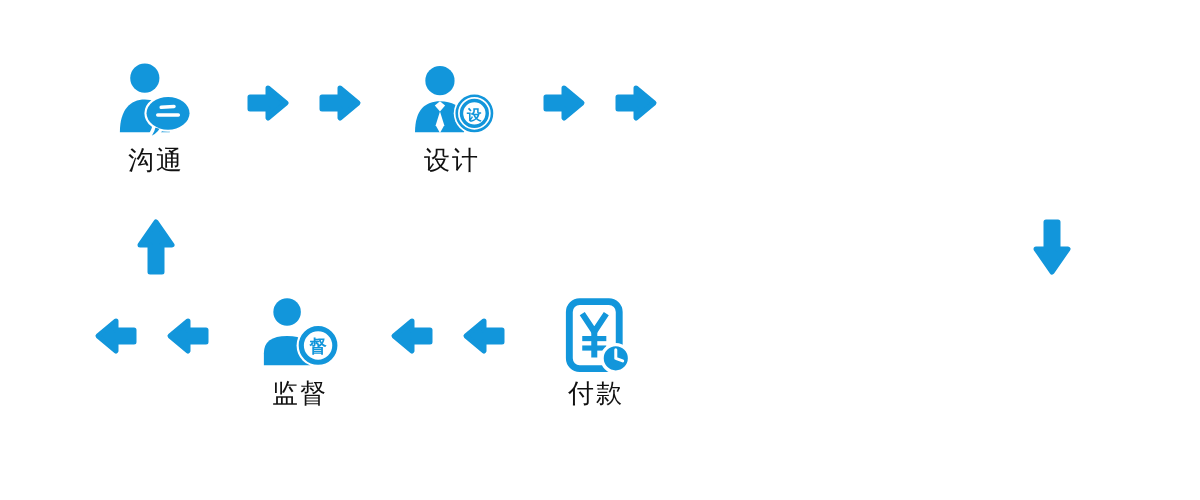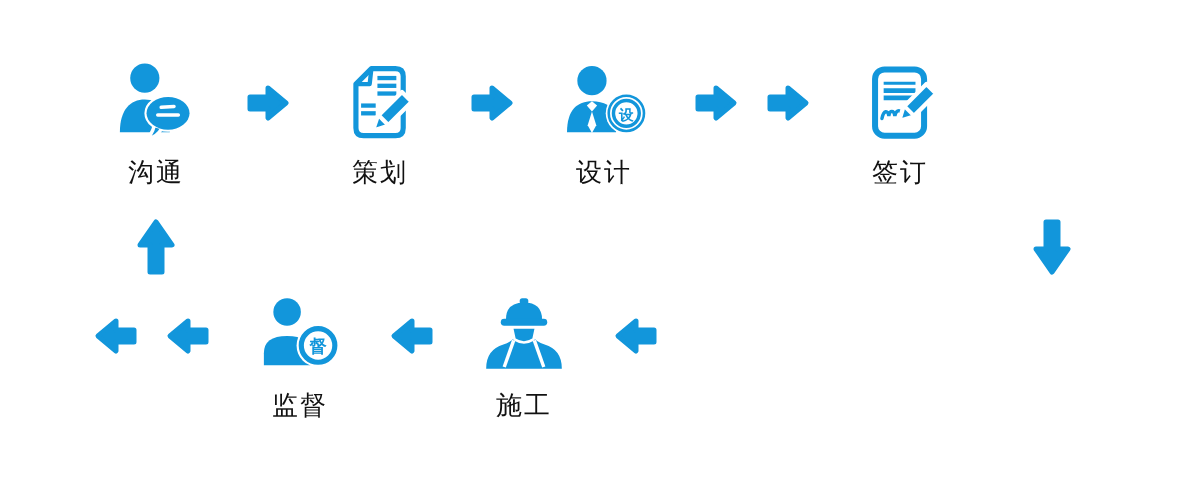--- a/index.html
+++ b/index.html
@@ -8,21 +8,21 @@
     background:var(--bg,#ffffff);
     color:var(--accent,#1296db);
     font-family:"DejaVu Sans","Liberation Sans",sans-serif;
   }
   .row{position:absolute;display:flex;align-items:flex-start;}
   .row-top{left:80px;top:60px;}
   .row-bottom{left:80px;top:293px;}
   .step{width:152px;display:flex;flex-direction:column;align-items:center;}
   .icon{width:86px;height:86px;display:flex;align-items:center;justify-content:center;}
   .label{
-    margin-top:12px;font-size:26px;line-height:1.15;letter-spacing:2px;
+    margin-top:0;font-size:26px;line-height:1.15;letter-spacing:2px;
     color:var(--label,#111111);white-space:nowrap;
   }
   .acell{width:72px;height:86px;display:flex;align-items:center;justify-content:center;}
   .vcell{position:absolute;width:152px;height:62px;display:flex;align-items:center;justify-content:center;}
   .vcell-left{left:80px;top:216px;}
   .vcell-right{left:976px;top:216px;}
   svg{display:block;}
 </style>
 </head>
 <body>
@@ -45,38 +45,20 @@
       </div>
       <div class="label">沟通</div>
     </div>
 
     <div class="acell">
       <svg width="44" height="40" viewBox="0 0 44 40">
         <path d="M4 14 H22 V5 L40 20 L22 35 V26 H4 Z" fill="currentColor" stroke="currentColor" stroke-width="5" stroke-linejoin="round"></path>
       </svg>
     </div>
 
-    <div class="step">
-      <div class="icon">
-        <svg width="86" height="86" viewBox="0 0 100 100">
-          <path d="M40 10 H68 Q77 10 77 19 V79 Q77 88 68 88 H31 Q22 88 22 79 V28 Z" fill="#fff" stroke="currentColor" stroke-width="6" stroke-linejoin="round"></path>
-          <path d="M40 10 L38 28 L22 28" fill="none" stroke="currentColor" stroke-width="5" stroke-linejoin="round"></path>
-          <line x1="47" y1="21" x2="69" y2="21" stroke="currentColor" stroke-width="5"></line>
-          <line x1="47" y1="30" x2="69" y2="30" stroke="currentColor" stroke-width="5"></line>
-          <line x1="47" y1="39" x2="69" y2="39" stroke="currentColor" stroke-width="5"></line>
-          <line x1="28" y1="53" x2="45" y2="53" stroke="currentColor" stroke-width="5"></line>
-          <line x1="28" y1="62" x2="45" y2="62" stroke="currentColor" stroke-width="5"></line>
-          <g transform="translate(60,64) rotate(45)">
-            <path d="M-8 -30 H8 V10 L0 26 L-8 10 Z" fill="currentColor" stroke="#fff" stroke-width="5" stroke-linejoin="round"></path>
-            <rect x="-8" y="6" width="16" height="5" fill="#fff"></rect>
-          </g>
-        </svg>
-      </div>
-      <div class="label">策划</div>
-    </div>
 
     <div class="acell">
       <svg width="44" height="40" viewBox="0 0 44 40">
         <path d="M4 14 H22 V5 L40 20 L22 35 V26 H4 Z" fill="currentColor" stroke="currentColor" stroke-width="5" stroke-linejoin="round"></path>
       </svg>
     </div>
 
     <div class="step">
       <div class="icon">
         <svg width="86" height="86" viewBox="0 0 100 100">
@@ -99,36 +81,20 @@
       </svg>
     </div>
 
 
     <div class="acell">
       <svg width="44" height="40" viewBox="0 0 44 40">
         <path d="M4 14 H22 V5 L40 20 L22 35 V26 H4 Z" fill="currentColor" stroke="currentColor" stroke-width="5" stroke-linejoin="round"></path>
       </svg>
     </div>
 
-    <div class="step">
-      <div class="icon">
-        <svg width="86" height="86" viewBox="0 0 100 100">
-          <rect x="21" y="11" width="57" height="77" rx="11" fill="#fff" stroke="currentColor" stroke-width="7"></rect>
-          <line x1="31" y1="27" x2="68" y2="27" stroke="currentColor" stroke-width="3.5"></line>
-          <line x1="31" y1="35.5" x2="68" y2="35.5" stroke="currentColor" stroke-width="5.5"></line>
-          <line x1="31" y1="44" x2="68" y2="44" stroke="currentColor" stroke-width="5.5"></line>
-          <path d="M29 68 C31 58 36 58 37 65 C38 58 43 58 44 65 C45 59 49 57 52 61 L54 57" fill="none" stroke="currentColor" stroke-width="4" stroke-linecap="round"></path>
-          <g transform="translate(68,52) rotate(45)">
-            <path d="M-8 -26 H8 V12 L0 27 L-8 12 Z" fill="currentColor" stroke="#fff" stroke-width="5" stroke-linejoin="round"></path>
-            <rect x="-8" y="8" width="16" height="4.5" fill="#fff"></rect>
-          </g>
-        </svg>
-      </div>
-      <div class="label">签订</div>
-    </div>
   </div>
 
   <div class="vcell vcell-left">
     <svg width="42" height="58" viewBox="0 0 42 58">
       <path d="M15 54 V27 H5 L21 4 L37 27 H27 V54 Z" fill="currentColor" stroke="currentColor" stroke-width="5" stroke-linejoin="round"></path>
     </svg>
   </div>
 
   <div class="vcell vcell-right">
     <svg width="42" height="58" viewBox="0 0 42 58">
@@ -164,35 +130,35 @@
       </div>
       <div class="label">监督</div>
     </div>
 
     <div class="acell">
       <svg width="44" height="40" viewBox="0 0 44 40">
         <path d="M40 14 H22 V5 L4 20 L22 35 V26 H40 Z" fill="currentColor" stroke="currentColor" stroke-width="5" stroke-linejoin="round"></path>
       </svg>
     </div>
 
-    <div class="step">
-      <div class="icon">
-        <svg width="86" height="86" viewBox="0 0 100 100">
-          <path d="M6 88 Q6 66 26 60 Q36 57 40 50 H60 Q64 57 74 60 Q94 66 94 88 Z" fill="currentColor"></path>
-          <path d="M38 55 L27 86" stroke="#fff" stroke-width="4"></path>
-          <path d="M62 55 L73 86" stroke="#fff" stroke-width="4"></path>
-          <path d="M36 40 H64 L61 54 Q50 61 39 54 Z" fill="currentColor" stroke="#fff" stroke-width="3"></path>
-          <path d="M29 31 Q29 11 50 11 Q71 11 71 31 Z" fill="currentColor"></path>
-          <rect x="45" y="6" width="10" height="7" rx="3" fill="currentColor"></rect>
-          <rect x="23" y="30" width="54" height="8" rx="4" fill="currentColor"></rect>
-        </svg>
-      </div>
-      <div class="label">施工</div>
-    </div>
 
     <div class="acell">
       <svg width="44" height="40" viewBox="0 0 44 40">
         <path d="M40 14 H22 V5 L4 20 L22 35 V26 H40 Z" fill="currentColor" stroke="currentColor" stroke-width="5" stroke-linejoin="round"></path>
       </svg>
     </div>
 
+    <div class="step">
+      <div class="icon">
+        <svg width="86" height="86" viewBox="0 0 100 100">
+          <rect x="19" y="10" width="58" height="78" rx="12" fill="#fff" stroke="currentColor" stroke-width="8"></rect>
+          <path d="M34 24 L48 45 L62 24" fill="none" stroke="currentColor" stroke-width="7"></path>
+          <line x1="48" y1="45" x2="48" y2="75" stroke="currentColor" stroke-width="7"></line>
+          <line x1="34" y1="53" x2="62" y2="53" stroke="currentColor" stroke-width="6"></line>
+          <line x1="34" y1="64" x2="62" y2="64" stroke="currentColor" stroke-width="6"></line>
+          <circle cx="73" cy="76" r="16" fill="currentColor" stroke="#fff" stroke-width="4"></circle>
+          <path d="M73 76 V66 M73 76 L81 79" stroke="#fff" stroke-width="3.5" fill="none" stroke-linecap="round"></path>
+        </svg>
+      </div>
+      <div class="label">付款</div>
+    </div>
   </div>
 </div>
 
 </body></html>

